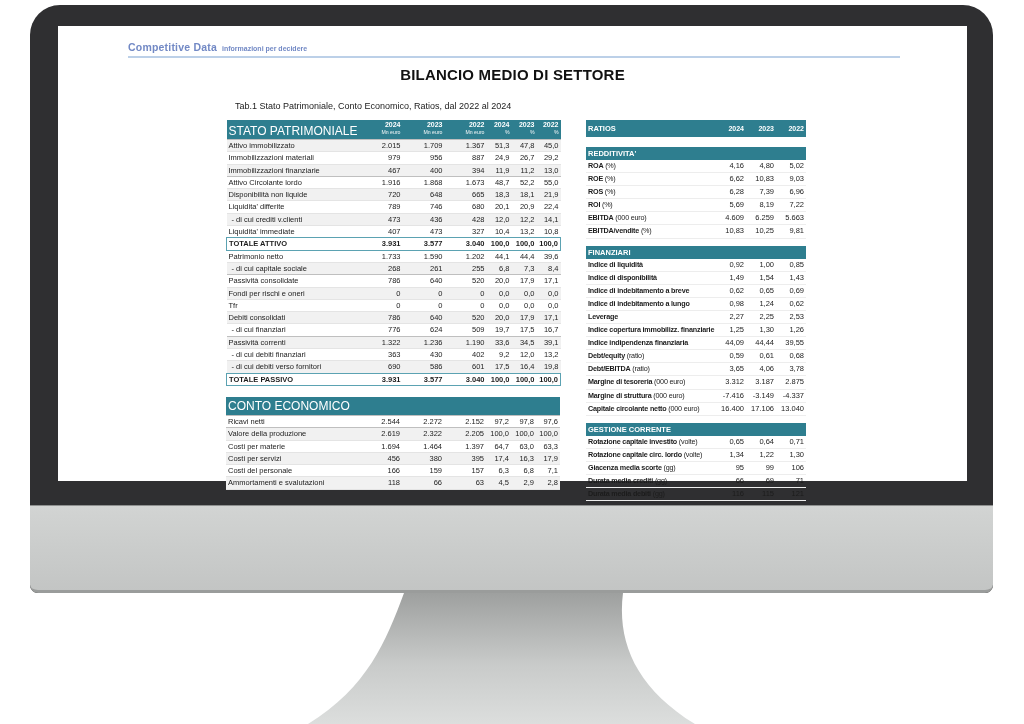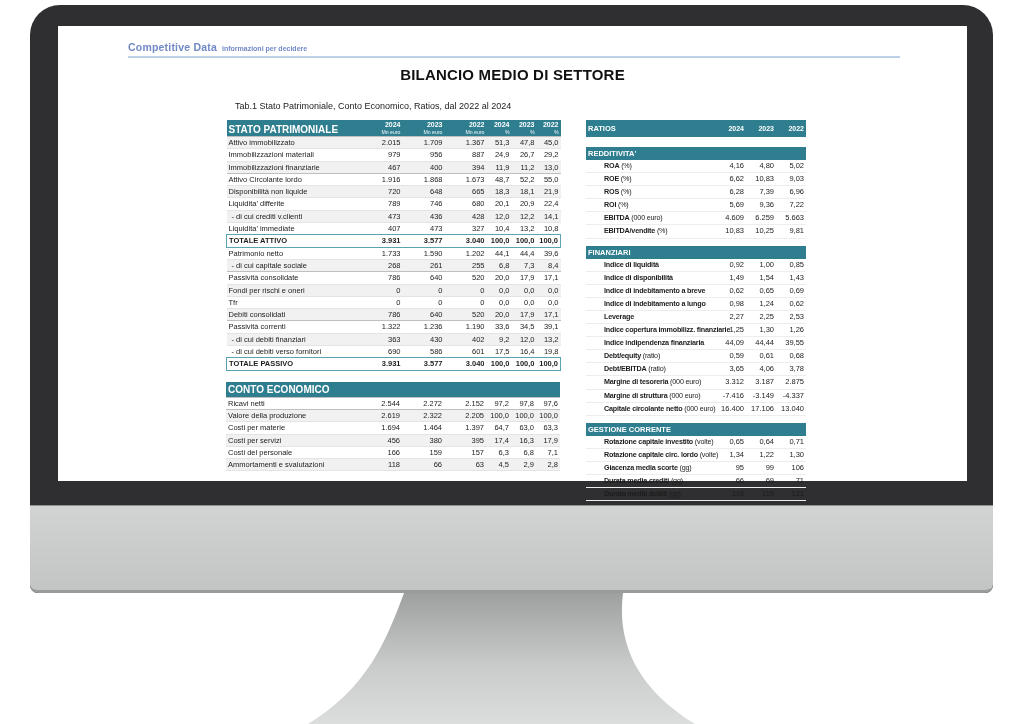--- a/index.html
+++ b/index.html
@@ -28,21 +28,21 @@
   .left-col  { position:absolute; left:168px; top:94px; width:334px; }
   .right-col { position:absolute; left:528px; top:94px; width:220px; }
 
   
   table { border-collapse:collapse; table-layout:fixed; color:#1c1c1c; }
   th, td { white-space:nowrap; }
 
   .fin { width:334px; font-size:7.5px; }
   .fin thead th { background:#2e7e8f; color:#fff; vertical-align:top; padding:1px 2px; }
   .fin thead { border-bottom:1px solid #4a4a4a; }
-  .fin th.ttl { text-align:left; font-size:10px; font-weight:bold; padding-top:4px; }
+  .fin th.ttl { text-align:left; font-size:12px; font-weight:normal; padding-top:4px; }
   .fin th.yr  { text-align:right; }
   .fin th.yr .y { display:block; font-size:7px; font-weight:bold; line-height:8px; }
   .fin th.yr .u { display:block; font-size:5.2px; font-weight:normal; line-height:6px; opacity:.95; }
   .fin td { height:11.3px; line-height:11.3px; padding:0 2px; font-size:7.5px; overflow:hidden; }
   .fin td.num { text-align:right; }
   .fin td.lbl.indent { padding-left:5px; }
   .fin tbody tr { border-bottom:1px solid #e4e4e4; }
   .fin.stripe-odd  tbody tr:nth-child(odd)  { background:#f1f1f1; }
   .fin.stripe-even tbody tr:nth-child(even) { background:#f1f1f1; }
   .fin tr.section { font-weight:normal; }
@@ -55,21 +55,21 @@
   .fin.ce th.ttl { padding:2px 2px; }
 
   .ratios { width:220px; font-size:7.5px; }
   .ratios thead th { background:#2e7e8f; color:#fff; padding:2px 2px; }
   .ratios th.ttl { text-align:left; font-weight:bold; font-size:7.5px; }
   .ratios th.yr2 { text-align:right; font-weight:bold; font-size:7px; }
   .ratios.rhead th { padding:4px 2px; }
   .ratios.sec { border-bottom:1px solid #9a9a9a; }
   .ratios.sec td { height:12.1px; line-height:12.1px; padding:0 2px; }
   .ratios.sec td.lbl { overflow:visible; font-size:7.2px; letter-spacing:-.2px; }
-  .ratios.sec td.lbl .main { font-weight:bold;margin-left:16px; }
+  .ratios.sec td.lbl .main { font-weight:bold; }
   .ratios.sec td.lbl .sfx  { font-weight:normal; }
   .ratios.sec td.num { text-align:right; }
   .ratios.sec tbody tr { border-bottom:1px solid #ededed; }
   .sec-redd { margin-top:10px; }
   .sec-fin  { margin-top:7px; }
   .sec-gest { margin-top:7px; }
 </style>
 </head>
 <body>
 
@@ -256,20 +256,29 @@
               </tr>
               <tr>
                 <td class="lbl"><span class="main">Debiti consolidati</span></td>
                 <td class="num">786</td>
                 <td class="num">640</td>
                 <td class="num">520</td>
                 <td class="num">20,0</td>
                 <td class="num">17,9</td>
                 <td class="num">17,1</td>
               </tr>
+              <tr>
+                <td class="lbl indent"><span class="main">- di cui finanziari</span></td>
+                <td class="num">776</td>
+                <td class="num">624</td>
+                <td class="num">509</td>
+                <td class="num">19,7</td>
+                <td class="num">17,5</td>
+                <td class="num">16,7</td>
+              </tr>
               <tr class="section">
                 <td class="lbl"><span class="main">Passività correnti</span></td>
                 <td class="num">1.322</td>
                 <td class="num">1.236</td>
                 <td class="num">1.190</td>
                 <td class="num">33,6</td>
                 <td class="num">34,5</td>
                 <td class="num">39,1</td>
               </tr>
               <tr>
@@ -422,21 +431,21 @@
               </tr>
               <tr>
                 <td class="lbl"><span class="main">ROS</span><span class="sfx"> (%)</span></td>
                 <td class="num">6,28</td>
                 <td class="num">7,39</td>
                 <td class="num">6,96</td>
               </tr>
               <tr>
                 <td class="lbl"><span class="main">ROI</span><span class="sfx"> (%)</span></td>
                 <td class="num">5,69</td>
-                <td class="num">9,36</td>
+                <td class="num">8,19</td>
                 <td class="num">7,22</td>
               </tr>
               <tr>
                 <td class="lbl"><span class="main">EBITDA</span><span class="sfx"> (000 euro)</span></td>
                 <td class="num">4.609</td>
                 <td class="num">6.259</td>
                 <td class="num">5.663</td>
               </tr>
               <tr>
                 <td class="lbl"><span class="main">EBITDA/vendite</span><span class="sfx"> (%)</span></td>

